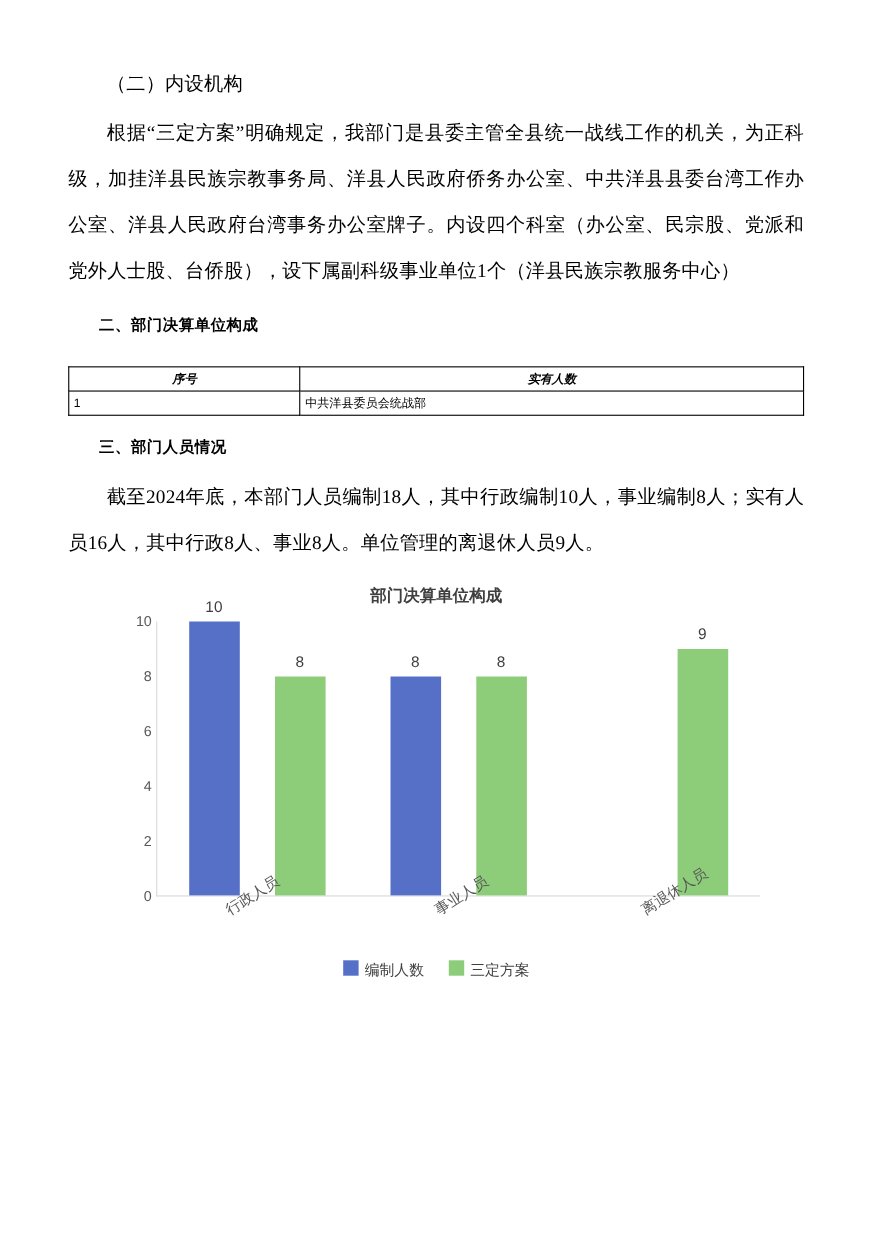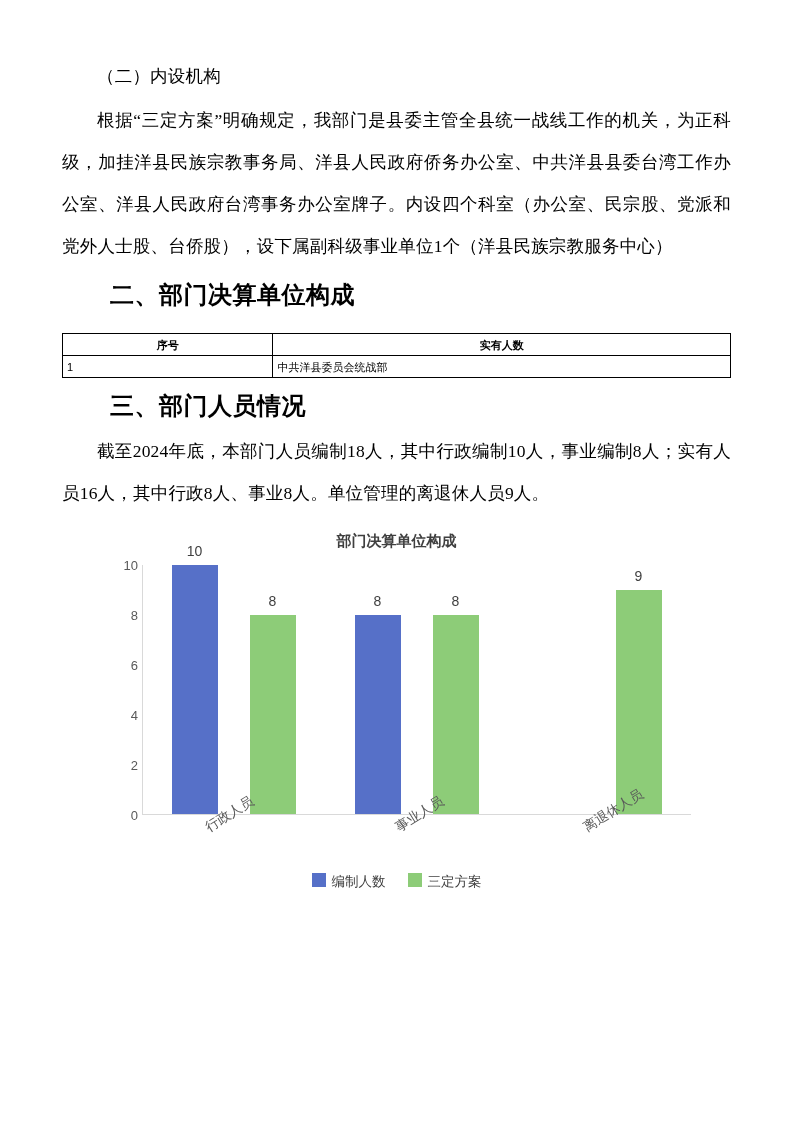--- a/index.html
+++ b/index.html
@@ -29,21 +29,21 @@
     text-justify: inter-ideograph;
     margin: 0 0 2px 0;
     letter-spacing: 0.2px;
   }
   .indent {
     text-indent: 2em;
   }
   .heading {
     font-family: "Liberation Sans", "DejaVu Sans", sans-serif;
     font-weight: bold;
-    font-size: 24px;
+    font-size: 14px;
     line-height: 44px;
     margin: 6px 0 2px 0;
     text-indent: 2em;
     letter-spacing: 0.5px;
   }
   table.unit-table {
     width: 100%;
     border-collapse: collapse;
     margin-top: 16px;
     margin-bottom: 6px;
@@ -54,20 +54,21 @@
     border: 1px solid #000000;
     font-family: "Liberation Sans", "DejaVu Sans", sans-serif;
     font-size: 11px;
     padding: 2px 4px;
     height: 17px;
     line-height: 14px;
   }
   table.unit-table th {
     text-align: center;
     font-weight: bold;
+    font-style: italic;
   }
   table.unit-table td {
     text-align: left;
     font-weight: normal;
   }
   table.unit-table col.c1 { width: 31.5%; }
   table.unit-table col.c2 { width: 68.5%; }
 
   
   .chart-wrap {

